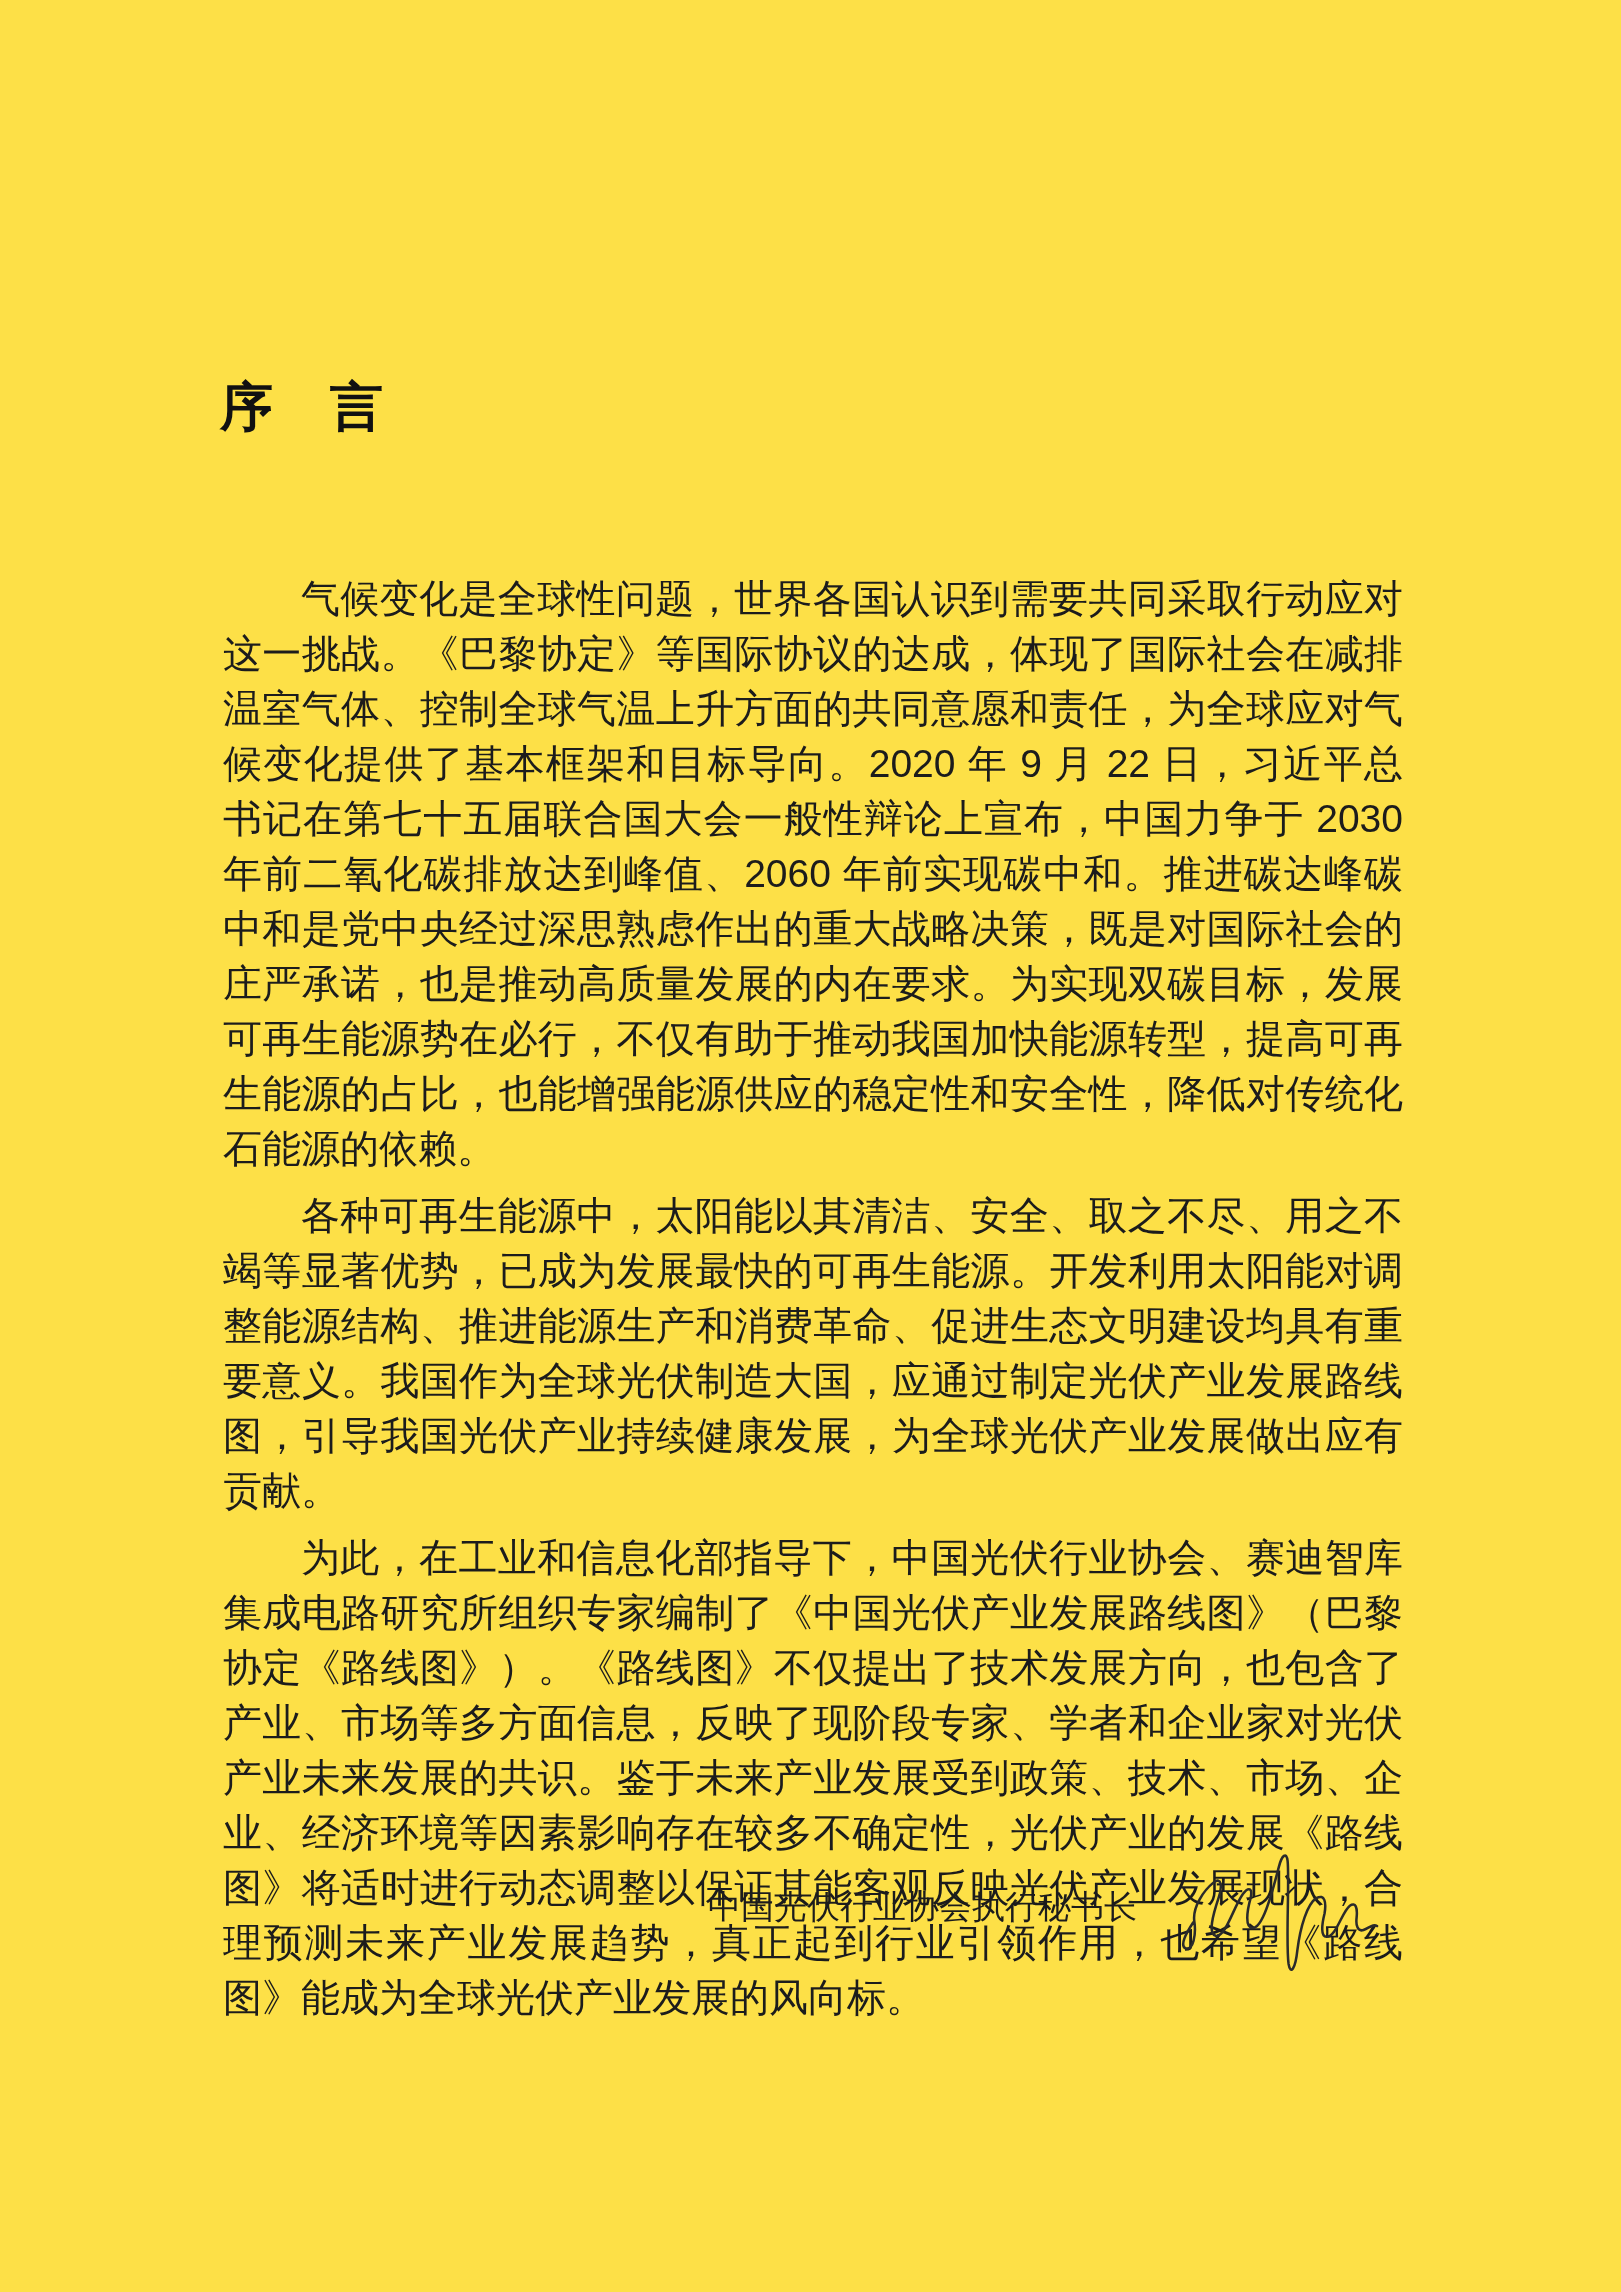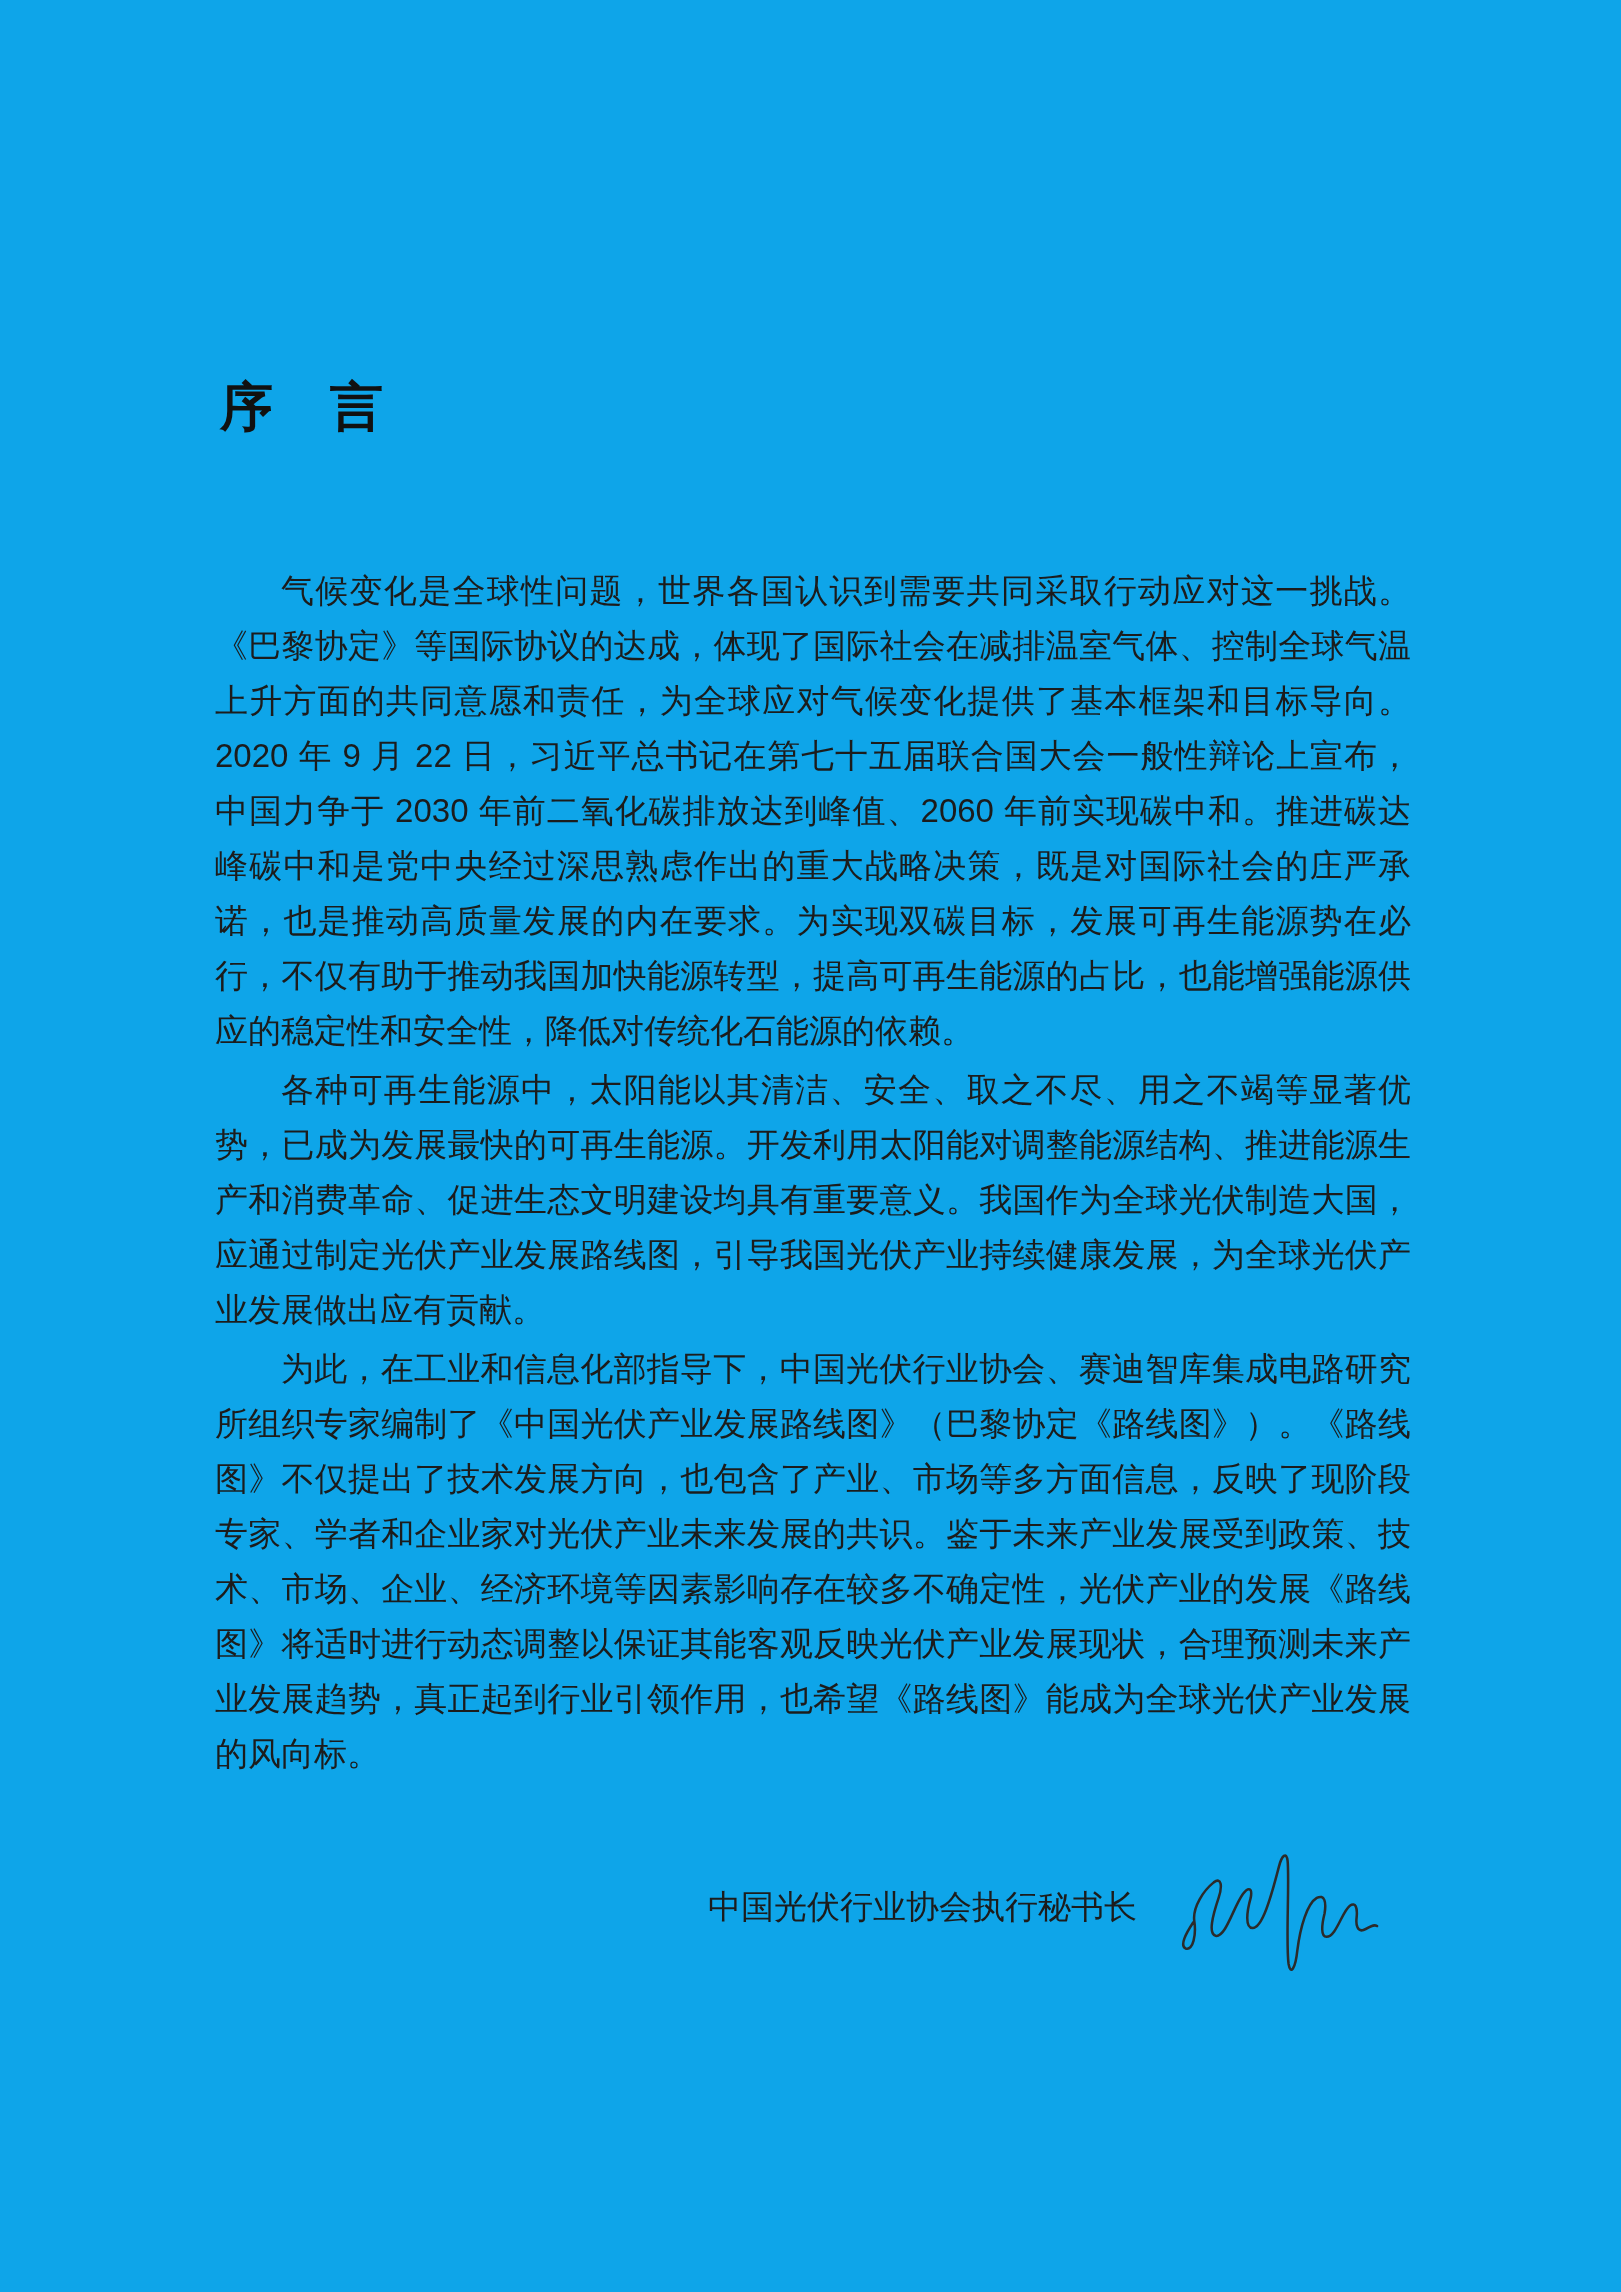--- a/index.html
+++ b/index.html
@@ -4,21 +4,21 @@
 <style>
   html, body {
     margin: 0;
     padding: 0;
     background: #ffffff;
   }
   .page {
     position: relative;
     width: 1621px;
     height: 2293px;
-    background: #0ea5e9;
+    background: #fde047;
     font-family: "Liberation Sans", sans-serif;
     color: #1c1c1c;
     overflow: hidden;
   }
   .doc-title {
     position: absolute;
     left: 220px;
     top: 372px;
     margin: 0;
     font-size: 53px;
@@ -27,22 +27,22 @@
     color: #111111;
     white-space: pre;
   }
   .body-text {
     position: absolute;
     left: 211px;
     top: 559px;
     width: 1204px;
   }
   .body-text p {
-    margin: 4px;
-    font-size: 33px;
+    margin: 12px;
+    font-size: 39px;
     line-height: 55px;
     text-align: justify;
     text-justify: inter-ideograph;
     text-indent: 2em;
     font-weight: 300;
     color: #1c1c1c;
   }
   .signature-row {
     position: absolute;
     top: 1848px;

